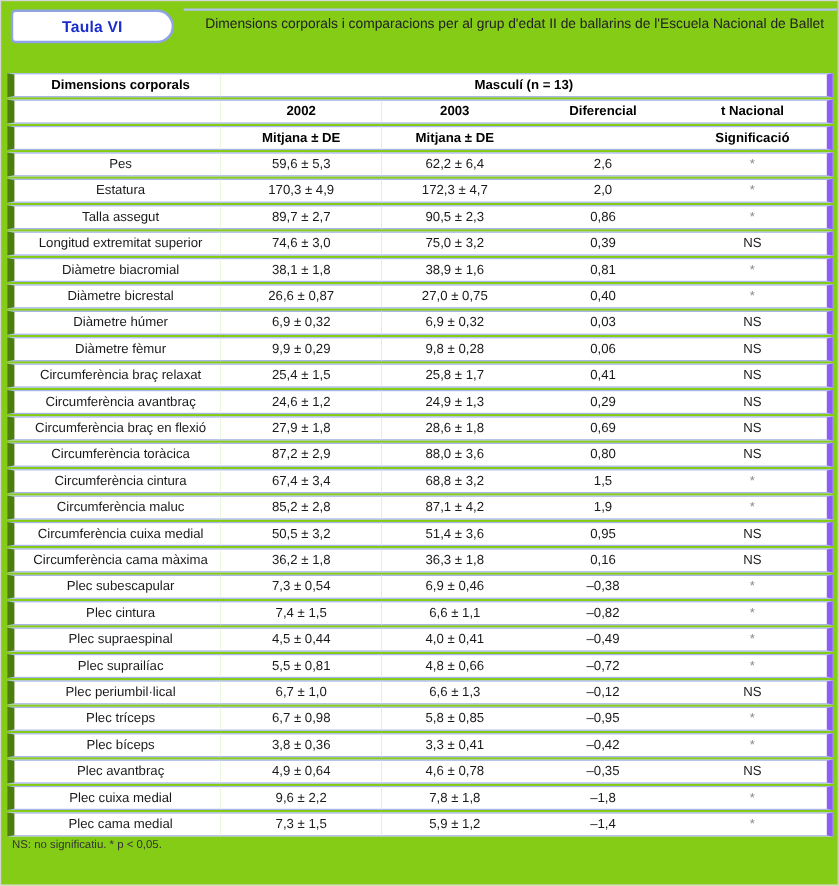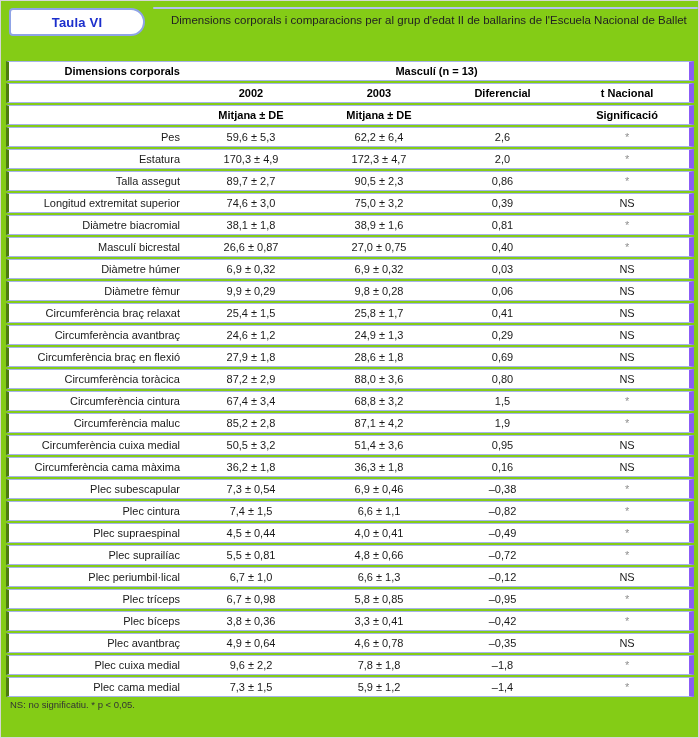--- a/index.html
+++ b/index.html
@@ -47,21 +47,21 @@
     padding:0 4px;
     border-top:1px solid #a6b4ea;
     border-bottom:1px solid #a6b4ea;
     background:#fff;
     overflow:hidden;white-space:nowrap;
     font-weight:normal;
     color:#1a1a1a;
     text-align:center;
     vertical-align:middle;
   }
-  td:first-child,th:first-child{border-left:3px solid #4d7c0f;text-align:right;padding-left:9px;}
+  td:first-child,th:first-child{border-left:6px solid #4d7c0f;text-align:center;padding-left:9px;}
   td:last-child,th:last-child{border-right:5px solid #8b5cf6;}
   th{font-weight:bold;color:#000;}
   .star{color:#8f8f8f;font-size:11px;}
   
   .footnote{
     margin:0 0 0 9px;
     font-size:9.5px;color:#333;
   }
 </style>
 </head>
@@ -138,21 +138,21 @@
 
   <tr>
     <td>Diàmetre biacromial</td>
     <td>38,1 ± 1,8</td>
     <td>38,9 ± 1,6</td>
     <td>0,81</td>
     <td class="star">*</td>
   </tr>
 
   <tr>
-    <td>Masculí bicrestal</td>
+    <td>Diàmetre bicrestal</td>
     <td>26,6 ± 0,87</td>
     <td>27,0 ± 0,75</td>
     <td>0,40</td>
     <td class="star">*</td>
   </tr>
 
   <tr>
     <td>Diàmetre húmer</td>
     <td>6,9 ± 0,32</td>
     <td>6,9 ± 0,32</td>

